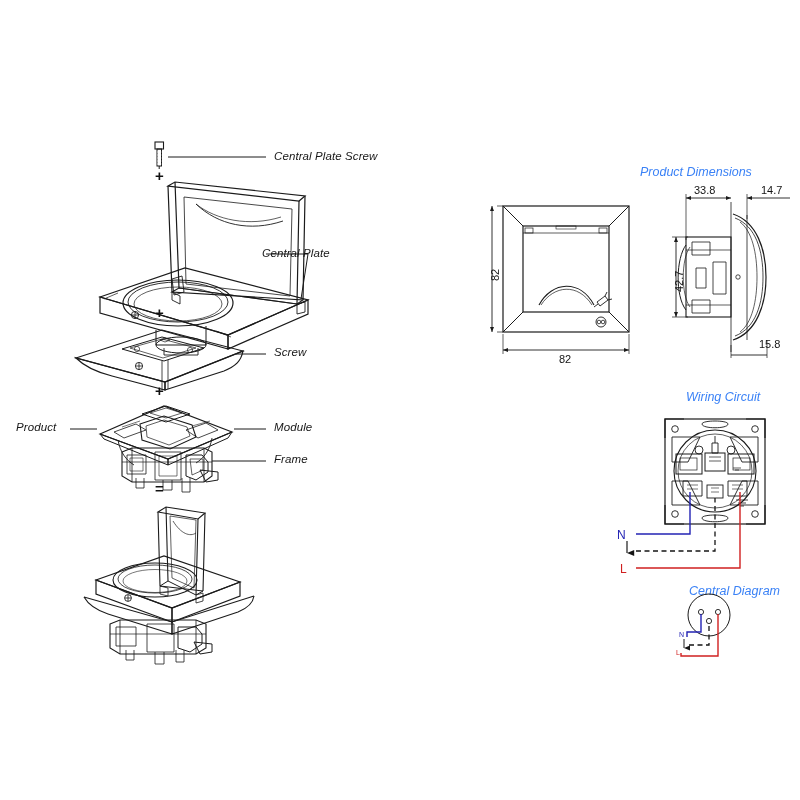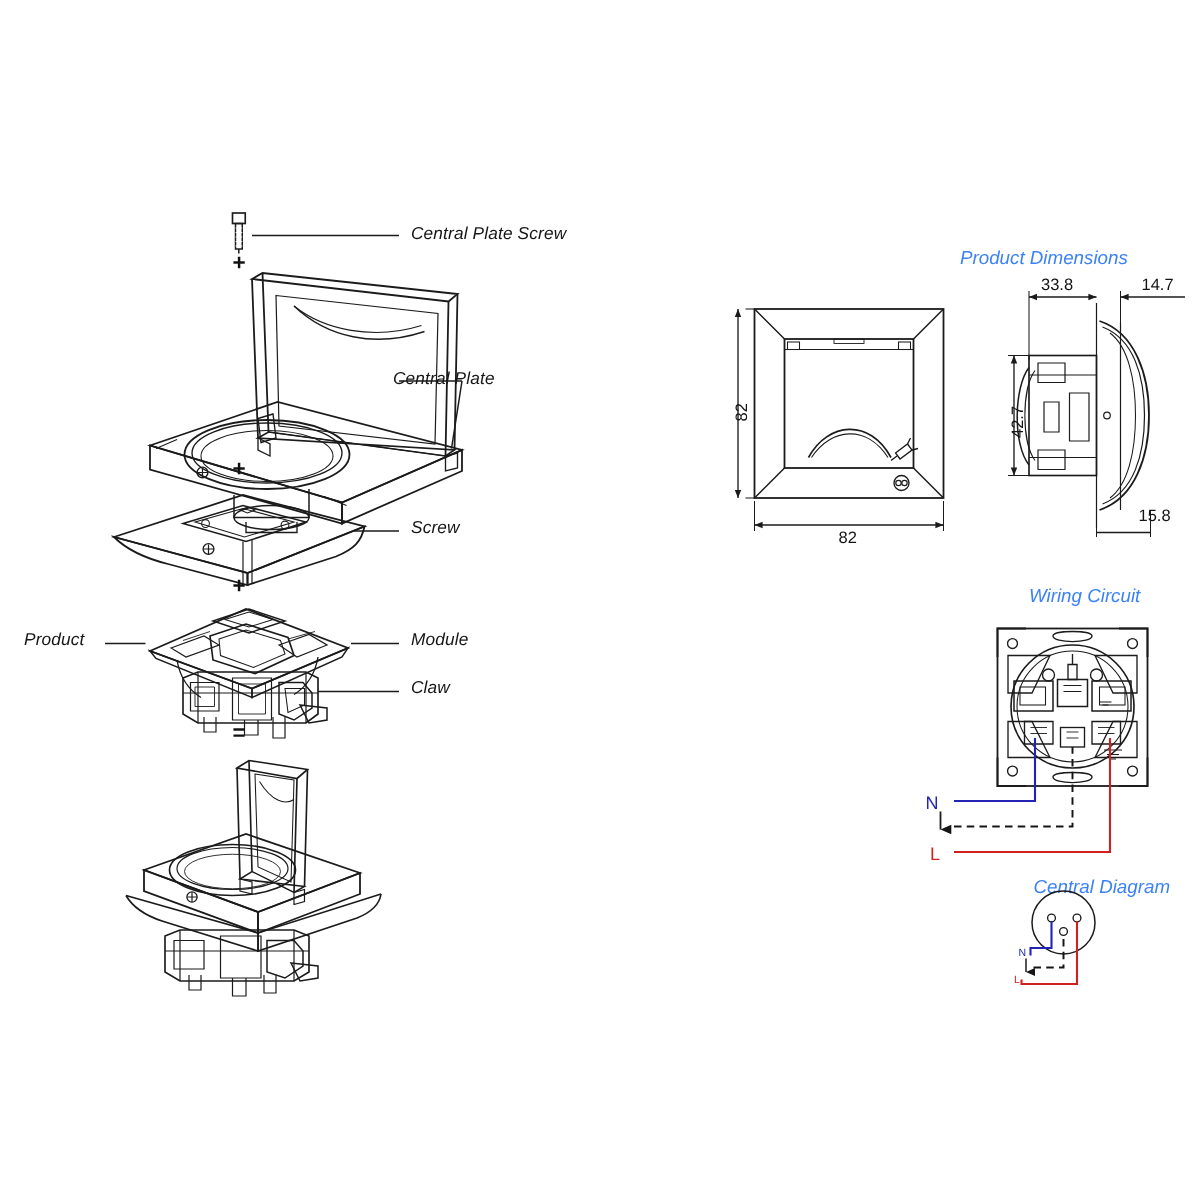--- a/index.html
+++ b/index.html
@@ -173,21 +173,21 @@
       <path d="M155 652 L155 664 L164 664 L164 652" class="ln" stroke-width="0.8"></path>
       <path d="M176 650 L176 662 L184 662 L184 650" class="ln" stroke-width="0.8"></path>
     </g>
   </svg>
 
   <div class="lbl" style="left:274px;top:150px">Central Plate Screw</div>
   <div class="lbl" style="left:262px;top:247px">Central Plate</div>
   <div class="lbl" style="left:274px;top:346px">Screw</div>
   <div class="lbl" style="left:16px;top:421px">Product</div>
   <div class="lbl" style="left:274px;top:421px">Module</div>
-  <div class="lbl" style="left:274px;top:453px">Claw</div>
+  <div class="lbl" style="left:274px;top:453px">Frame</div>
 
   <div class="plus" style="left:155px;top:168px">+</div>
   <div class="plus" style="left:155px;top:305px">+</div>
   <div class="plus" style="left:155px;top:383px">+</div>
   <div class="plus" style="left:155px;top:481px">=</div>
 
   <div class="hdr" style="left:640px;top:165px">Product Dimensions</div>
 
   <svg width="800" height="800">
     <defs>

